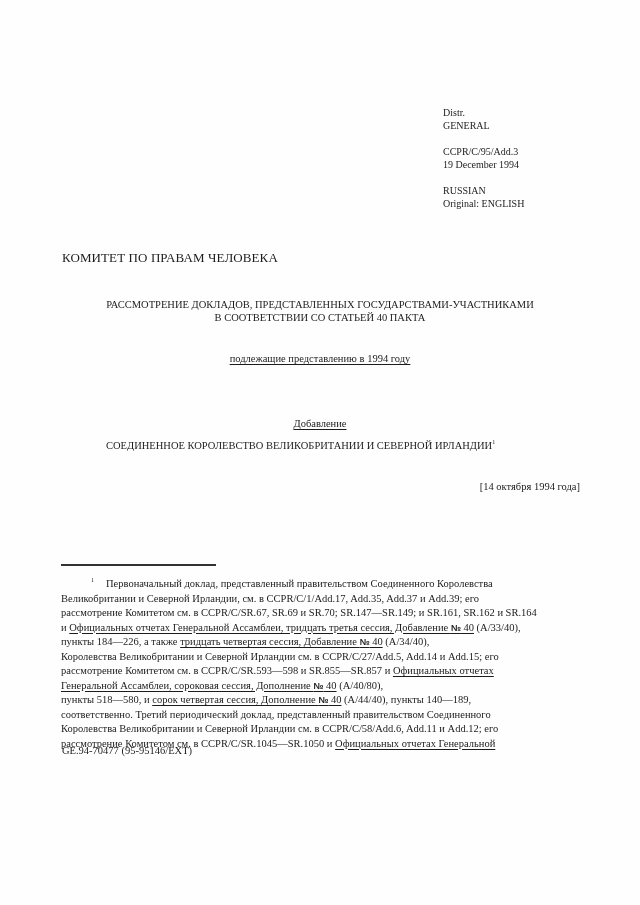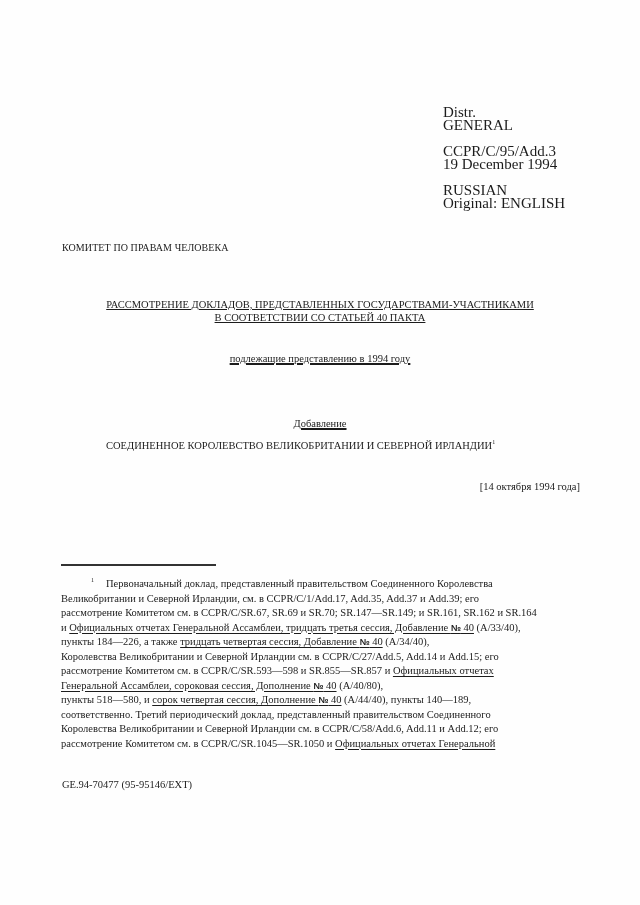--- a/index.html
+++ b/index.html
@@ -12,37 +12,36 @@
       height: 905px;
       position: relative;
       overflow: hidden;
       font-family: "Liberation Serif", "DejaVu Serif", serif;
       color: #1c1c1c;
     }
     .abs { position: absolute; }
     .meta {
       left: 443px;
       top: 106px;
-      font-size: 15px;
+      font-size: 10px;
       line-height: 13px;
     }
     .meta .gap { height: 13px; }
     .committee {
       left: 62px;
-      top: 242px;
-      font-size: 10px;
+      top: 250px;
+      font-size: 13px;
       letter-spacing: 0.1px;
     }
     .center {
       left: 0;
       width: 640px;
       text-align: center;
       font-size: 10.5px;
       line-height: 13px;
-      text-decoration: underline;
     }
     .u { text-decoration: underline; text-underline-offset: 2px; }
     .title1 { top: 298px; }
     .subtitle { top: 352px; }
     .addendum { top: 417px; }
     .country {
       left: 106px;
       top: 439px;
       font-size: 10.5px;
       white-space: nowrap;
@@ -66,21 +65,21 @@
       width: 520px;
       font-size: 10.5px;
       line-height: 14.5px;
     }
     .footnote .line { white-space: nowrap; display: block; }
     .footnote .indent { padding-left: 30px; }
     .footnote sup { font-size: 6px; vertical-align: 5px; margin-right: 12px; }
     .footnote b { font-family: "Liberation Sans", sans-serif; font-size: 9px; font-weight: bold; }
     .job {
       left: 62px;
-      top: 779px;
+      top: 745px;
       font-size: 10.5px;
     }
   </style>
 </head>
 <body>
 
 <div class="abs meta">
   <div>Distr.</div>
   <div>GENERAL</div>
   <div class="gap"></div>

